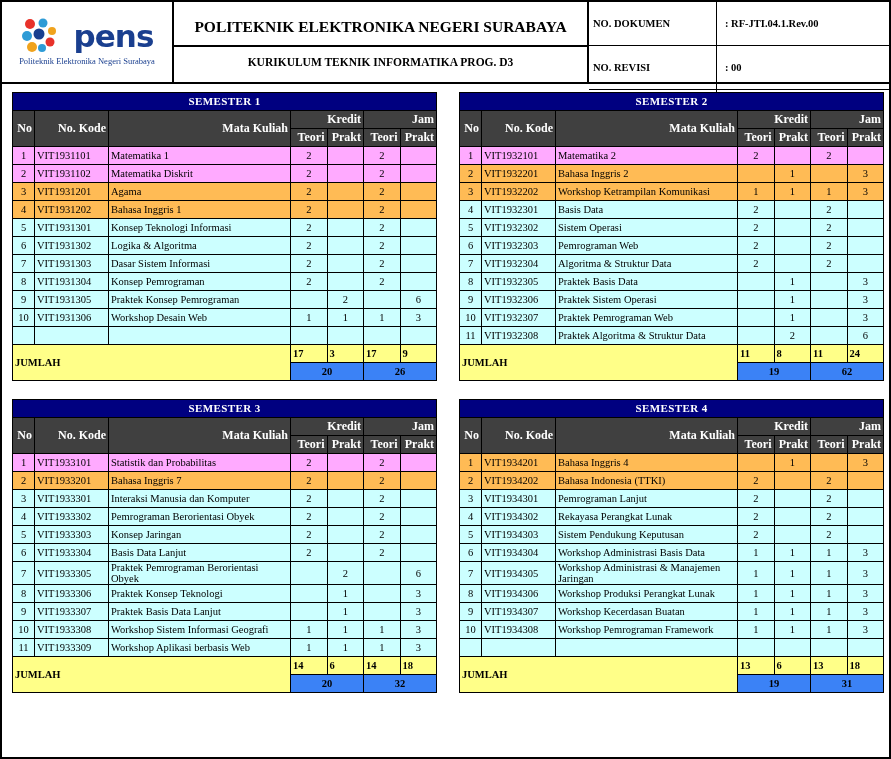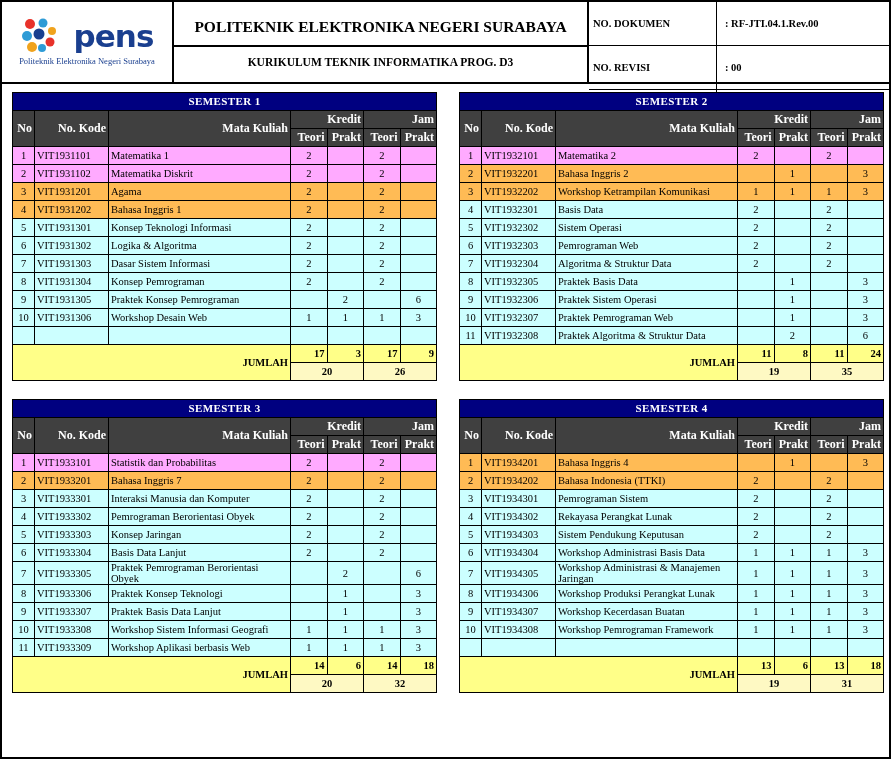--- a/index.html
+++ b/index.html
@@ -151,31 +151,31 @@
   .c-num{width:36.5px;text-align:center;}
   tbody td{background:#ccffff;}
   tbody tr.pink td{background:#ffaaff;}
   tbody tr.orange td{background:#ffbb55;}
   tbody tr.empty td{background:#ccffff;height:18px;}
   tbody td.num{text-align:center;}
   tbody td.no{text-align:center;}
   .sum-row td{
     background:#ffff88;
     font-weight:bold;
-    text-align:right;
+    text-align:left;
     height:19px;
   }
   .sum-label{
     background:#ffff88;
     font-weight:bold;
     text-align:center;
     margin-top:24px;
   }
   .sum-tot td{
-    background:#fef9c3;
+    background:#3b82f6;
     font-weight:bold;
     text-align:center;
     height:19px;
   }
 </style>
 </head>
 <body>
 
 <div class="page">
 
@@ -495,21 +495,21 @@
             </tr>
             <tr class="sum-row">
               <td class="sum-label" rowspan="2" colspan="3">JUMLAH</td>
               <td>11</td>
               <td>8</td>
               <td>11</td>
               <td>24</td>
             </tr>
             <tr class="sum-tot">
               <td colspan="2">19</td>
-              <td colspan="2">35</td>
+              <td colspan="2">62</td>
             </tr>
           </tbody>
         </table>
         <table class="sem">
           <colgroup>
             <col class="c-no">
             <col class="c-kode">
             <col class="c-mk">
             <col class="c-num">
             <col class="c-num">
@@ -690,21 +690,21 @@
               <td>VIT1934202</td>
               <td>Bahasa Indonesia (TTKI)</td>
               <td class="num">2</td>
               <td class="num"></td>
               <td class="num">2</td>
               <td class="num"></td>
             </tr>
             <tr class="">
               <td class="no">3</td>
               <td>VIT1934301</td>
-              <td>Pemrograman Sistem</td>
+              <td>Pemrograman Lanjut</td>
               <td class="num">2</td>
               <td class="num"></td>
               <td class="num">2</td>
               <td class="num"></td>
             </tr>
             <tr class="">
               <td class="no">4</td>
               <td>VIT1934302</td>
               <td>Rekayasa Perangkat Lunak</td>
               <td class="num">2</td>

